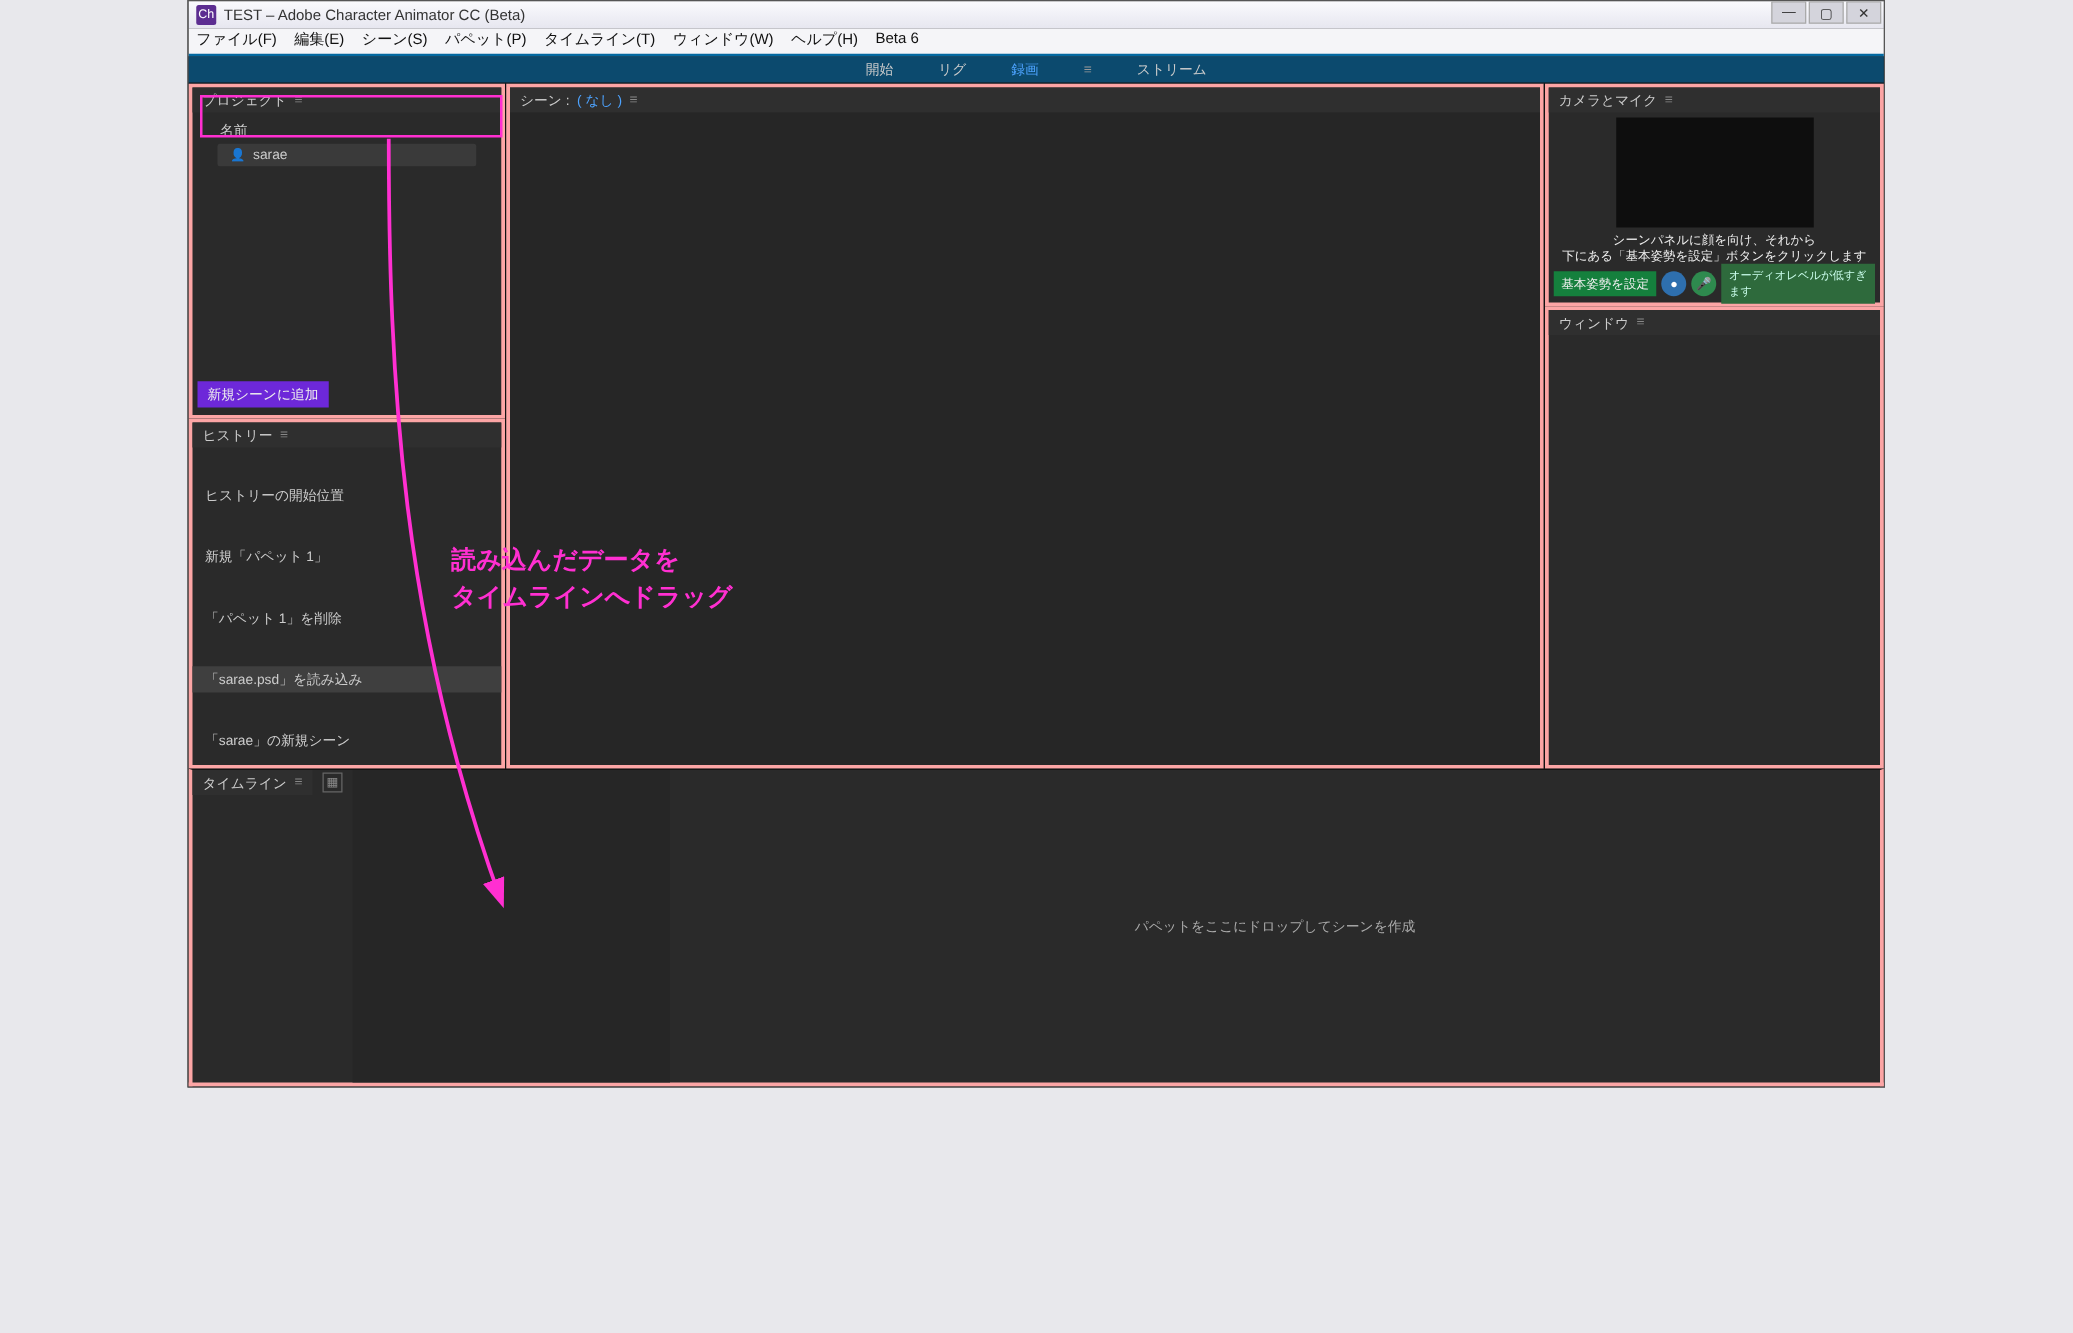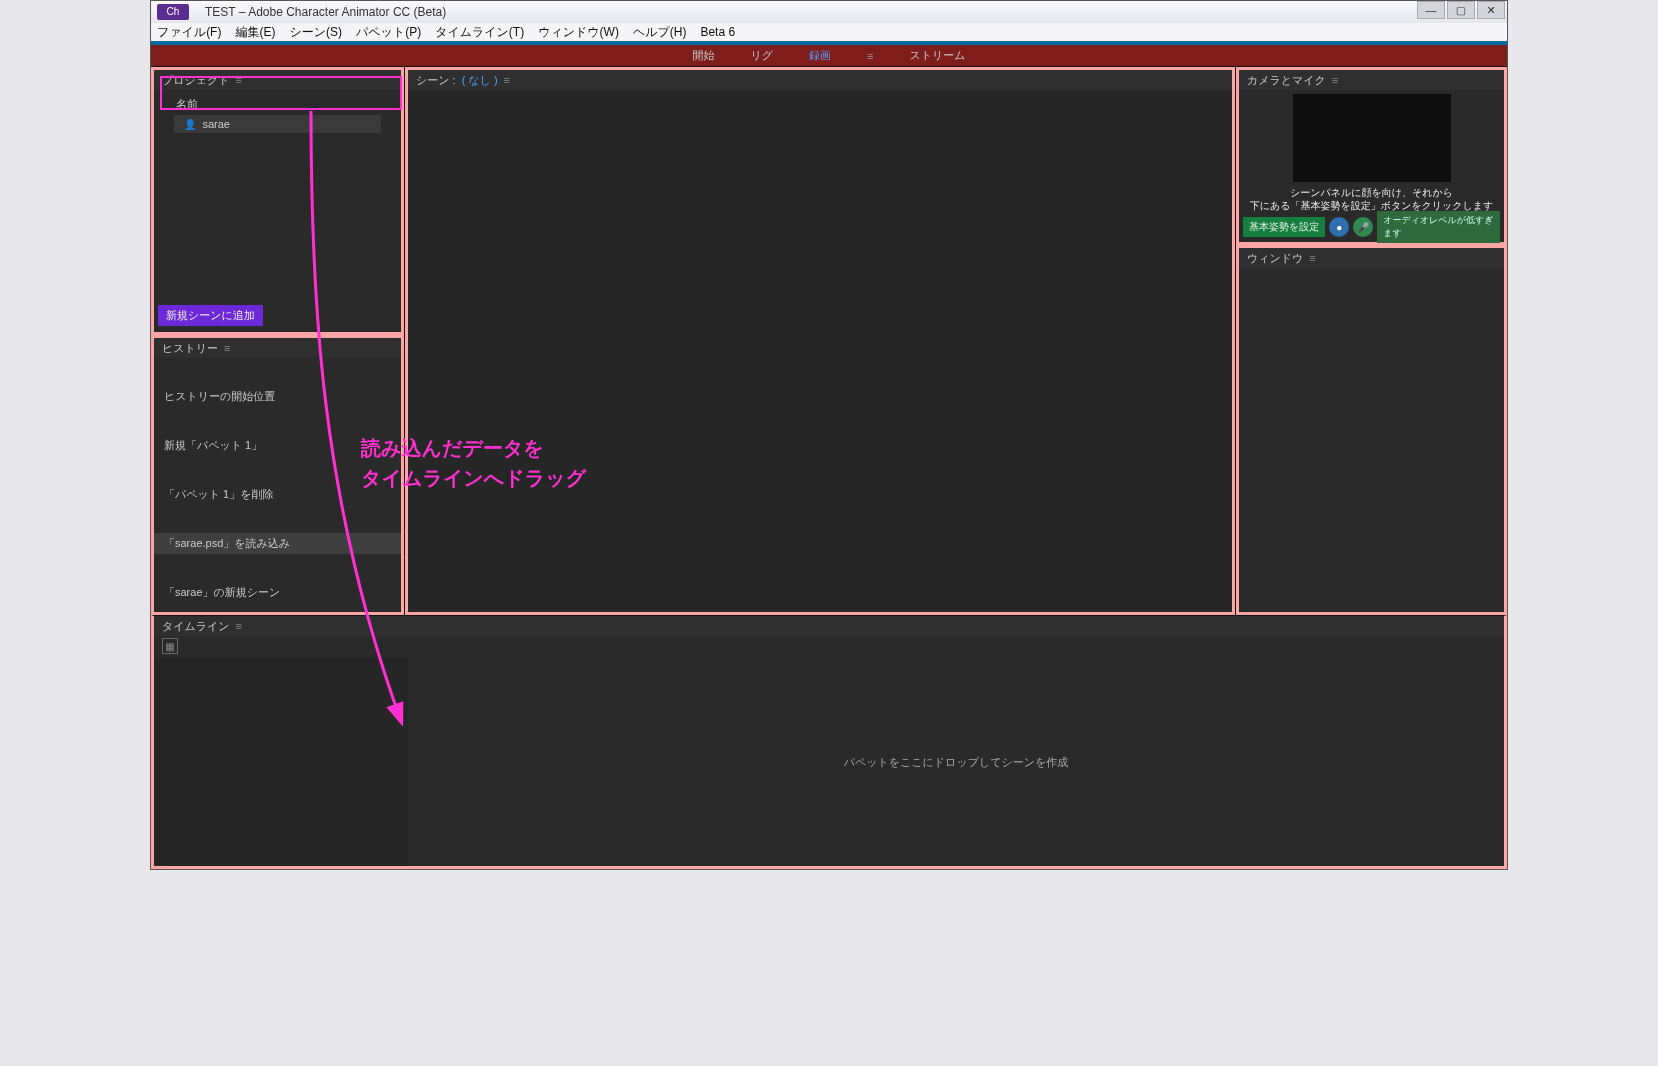--- a/index.html
+++ b/index.html
@@ -1,24 +1,24 @@
 <!DOCTYPE html>
 <html><head>
 <meta charset="utf-8">
 <style>
 * { margin:0; padding:0; box-sizing:border-box; font-family:"Meiryo","Hiragino Sans",sans-serif; }
 body { background:#e8e8ec; }
 .app { position:relative; width:1358px; height:870px; margin:0 auto; background:#1e1e1e; display:flex; flex-direction:column; border:1px solid #555;}
 .titlebar { height:22px; background:linear-gradient(#fafafd,#e6e6ef); display:flex; align-items:center; padding:0 6px; color:#333; font-size:12px; }
-.titlebar .app-icon{width:32px;height:16px;background:#5c2d91;color:#fff;font-size:10px;line-height:16px;text-align:center;border-radius:2px;margin-right:16px;}
+.titlebar .app-icon{width:16px;height:16px;background:#5c2d91;color:#fff;font-size:10px;line-height:16px;text-align:center;border-radius:2px;margin-right:6px;}
 .win-ctrls{position:absolute;right:2px;top:0;display:flex;gap:2px;}
 .win-ctrls div{width:28px;height:18px;background:#d4d4dc;border:1px solid #aaa;display:flex;align-items:center;justify-content:center;font-size:11px;color:#333;cursor:default;}
-.menubar{height:22px;background:#f5f5f8;display:flex;align-items:center;padding:0 6px;color:#111;font-size:12px;gap:14px;border-bottom:4px solid #0369a1;}
+.menubar{height:22px;background:#f5f5f8;display:flex;padding:0 6px;color:#111;font-size:12px;gap:14px;border-bottom:2px solid #0369a1;}
 .menubar span{cursor:default;}
-.workspace-tabs{height:22px;background:#7f1d1d;display:flex;justify-content:center;align-items:center;gap:28px;color:#ccc;font-size:11px;border-bottom:1px solid #111;}
+.workspace-tabs{height:22px;background:#0c4a6e;display:flex;justify-content:center;align-items:center;gap:28px;color:#ccc;font-size:11px;border-bottom:1px solid #111;}
 .workspace-tabs span{cursor:pointer;padding:2px 4px;}
 .workspace-tabs .active{color:#4da3ff;}
 .workspace-tabs .menu-icon{color:#999;}
 .body-row{flex:1;display:flex;min-height:0;}
 .left-col{width:254px;display:flex;flex-direction:column;border-right:1px solid #111;}
 .center-col{flex:1;display:flex;flex-direction:column;min-width:0;}
 .right-col{width:272px;display:flex;flex-direction:column;border-left:1px solid #111;}
 .panel{background:#2a2a2a;border:3px solid #fca5a5;display:flex;flex-direction:column;}
 .panel-hdr{height:20px;background:#2f2f2f;display:flex;align-items:center;padding:0 8px;color:#ccc;font-size:11px;gap:6px;}
 .panel-hdr .menu-icon{color:#888;font-size:11px;}
@@ -27,21 +27,21 @@
 .col-hdr{color:#ccc;font-size:11px;padding:3px 2px;}
 .project-item{background:#3a3a3a;color:#ccc;font-size:11px;padding:3px 10px;display:flex;align-items:center;gap:6px;border-radius:2px;}
 .project-item .puppet-icon{font-size:10px;color:#ddd;}
 .add-scene{position:absolute;left:4px;bottom:6px;background:#6d28d9;color:#eee;font-size:11px;padding:3px 8px;cursor:pointer;}
 .history-panel{flex:1;}
 .history-list div{color:#ccc;font-size:11px;padding:3px 10px;cursor:default;margin-top:28px;}
 .history-list div.sel{background:#3f3f3f;}
 .scene-panel{flex:1;}
 .scene-hdr .none{color:#4da3ff;}
 .scene-body{flex:1;background:#262626;}
-.timeline-panel{flex:0 0 254px;border-top:1px solid #111;display:flex;flex-direction:column;}
+.timeline-panel{flex:0 0 254px;border-top:1px solid #111;display:flex;flex-direction:row;}
 .timeline-panel .panel-hdr{}
 .tl-toolbar{height:22px;padding:2px 8px;}
 .tl-icon{width:16px;height:16px;border:1px solid #666;color:#888;font-size:10px;display:flex;align-items:center;justify-content:center;}
 .tl-body{flex:1;display:flex;}
 .tl-left{width:254px;background:#262626;}
 .tl-drop{flex:1;background:#2a2a2a;display:flex;align-items:center;justify-content:center;color:#aaa;font-size:11px;margin:4px;}
 .camera-panel{flex:0 0 164px;}
 .cam-body{flex:1;display:flex;flex-direction:column;align-items:center;padding:4px;}
 .cam-preview{width:158px;height:88px;background:#0e0e0e;}
 .cam-text{color:#eee;font-size:10px;text-align:center;margin-top:4px;line-height:1.3;}

